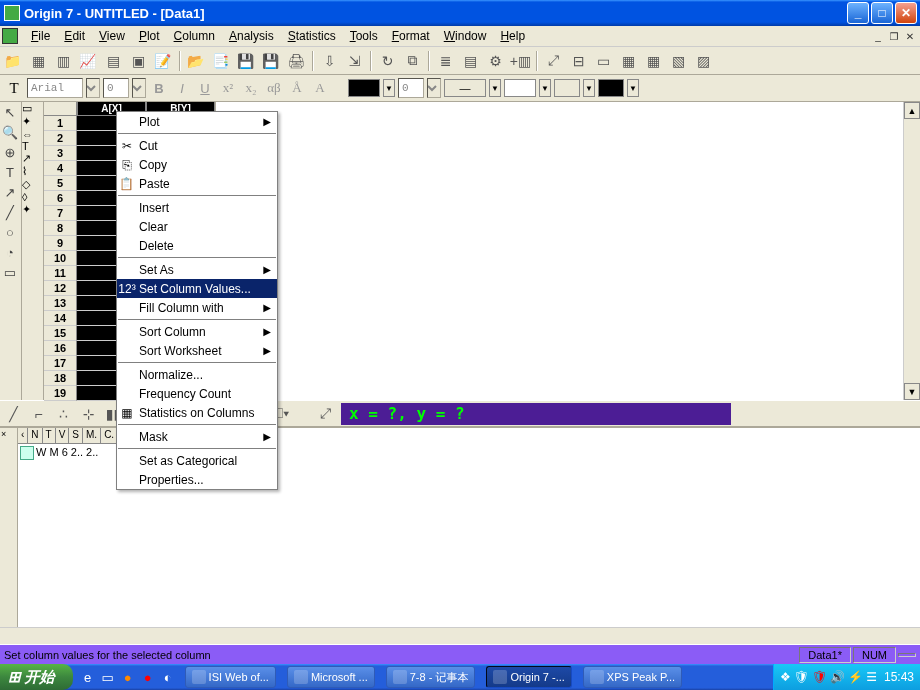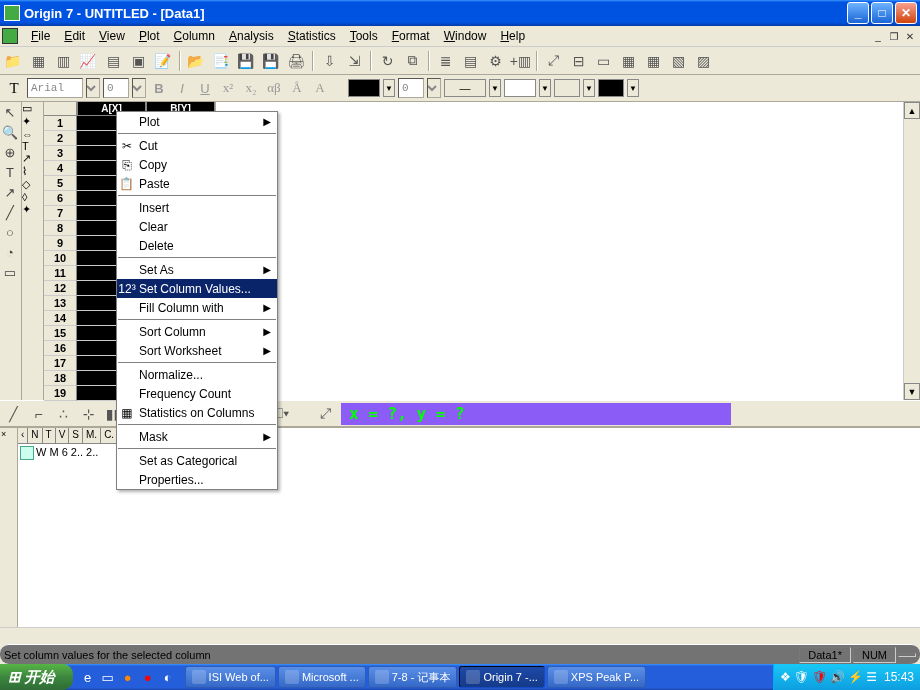--- a/index.html
+++ b/index.html
@@ -62,44 +62,44 @@
 .ctxmenu { position: absolute; left: 116px; top: 111px; width: 162px; background: #fff; border: 1px solid #808080; box-shadow: 2px 2px 3px rgba(0,0,0,0.3); z-index: 100; font-family: "SimSun", monospace; font-size: 12px; }
 .ctx-item { height: 19px; display: flex; align-items: center; padding-left: 22px; position: relative; cursor: default; }
 .ctx-item.sep { height: 0; border-top: 1px solid #808080; margin: 2px 1px; padding: 0; }
 .ctx-item.hi { background: #0a246a; color: #fff; }
 .ctx-item .arr { position: absolute; right: 6px; font-size: 10px; }
 .ctx-item .cicon { position: absolute; left: 2px; width: 16px; height: 16px; display: flex; align-items: center; justify-content: center; font-size: 12px; }
 
 
 .graphbar { height: 27px; background: #ece9d8; display: flex; align-items: center; padding: 2px; gap: 2px; border-top: 1px solid #fff; border-bottom: 1px solid #aca899; }
 .gbtn { width: 23px; height: 23px; border: 1px solid #ece9d8; display: flex; align-items: center; justify-content: center; font-size: 14px; color: #555; }
-.coord-readout { background: #8b5cf6; color: #0f0; font-family: monospace; font-size: 16px; font-weight: bold; padding: 2px 8px; height: 22px; display: flex; align-items: center; width: 390px; margin-left: 2px; }
+.coord-readout { background: #4c1d95; color: #0f0; font-family: monospace; font-size: 16px; font-weight: bold; padding: 2px 8px; height: 22px; display: flex; align-items: center; width: 390px; margin-left: 2px; }
 
 
 .projrow { height: 200px; display: flex; background: #fff; border-top: 1px solid #aca899; }
 .proj-mini { width: 18px; background: #ece9d8; border-right: 1px solid #aca899; }
 .proj-tabs { flex: 0 0 198px; background: #fff; }
 .proj-tabstrip { height: 16px; background: #ece9d8; display: flex; border-bottom: 1px solid #888; font-size: 10px; }
 .proj-tabstrip span { padding: 1px 3px; border-right: 1px solid #888; }
 .proj-content { padding: 2px; font-size: 11px; display: flex; align-items: flex-start; gap: 2px; }
 .proj-content .ficon { width: 14px; height: 14px; background: #cfe; border: 1px solid #4a8; }
 .proj-rest { flex: 1; background: #fff; }
 .proj-hsb { height: 17px; background: #ece9d8; border-top: 1px solid #ccc; }
 
 
-.statusbar { height: 20px; background: #737373; display: flex; align-items: center; padding: 0 4px; font-size: 11px; border-top: 1px solid #fff; border-radius: 9px; }
+.statusbar { height: 20px; background: #8b5cf6; display: flex; align-items: center; padding: 0 4px; font-size: 11px; border-top: 1px solid #fff; }
 .statusbar .sf { flex: 1; }
 .statusbar .cell { border: 1px inset #ccc; padding: 1px 8px; margin-left: 2px; min-width: 40px; }
 
 
 .taskbar { height: 26px; background: linear-gradient(to bottom, #3a95ff 0%, #245edb 8%, #245edb 92%, #1941a5 100%); display: flex; align-items: center; color: white; font-size: 11px; }
 .taskbar .start { height: 26px; padding: 0 18px 0 8px; background: linear-gradient(to bottom, #57b445 0%, #3c873e 50%, #2e6b35 100%); border-radius: 0 10px 10px 0; display: flex; align-items: center; font-weight: bold; font-style: italic; font-size: 15px; gap: 4px; }
 .taskbar .qlaunch { display: flex; gap: 2px; margin-left: 6px; align-items: center; }
 .taskbar .qlaunch span { width: 18px; height: 18px; display: flex; align-items: center; justify-content: center; font-size: 13px; color: #fff; }
-.taskbar .tasks { display: flex; gap: 2px; margin-left: 8px; flex: 1; }
+.taskbar .tasks { display: flex; gap: 11px; margin-left: 8px; flex: 1; }
 .taskbar .taskbtn { height: 22px; padding: 0 6px; background: linear-gradient(#5a8fe8, #3468c7); border: 1px solid #2f5bb7; border-radius: 3px; display: flex; align-items: center; gap: 3px; max-width: 120px; overflow: hidden; white-space: nowrap; font-size: 11px; }
 .taskbar .taskbtn.active { background: linear-gradient(#1d49a7, #143a89); border: 1px inset #0d2a6e; }
 .taskbar .taskbtn .ticon { width: 14px; height: 14px; background: #fff3; border-radius: 2px; flex-shrink: 0; }
 .taskbar .tray { background: linear-gradient(#18c8f7, #0d9ee0); height: 26px; display: flex; align-items: center; padding: 0 6px; gap: 3px; border-left: 1px solid #0af; }
 .taskbar .tray span { font-size: 12px; }
 .taskbar .clock { font-size: 12px; margin-left: 4px; }
 </style>
 </head>
 <body>
 

